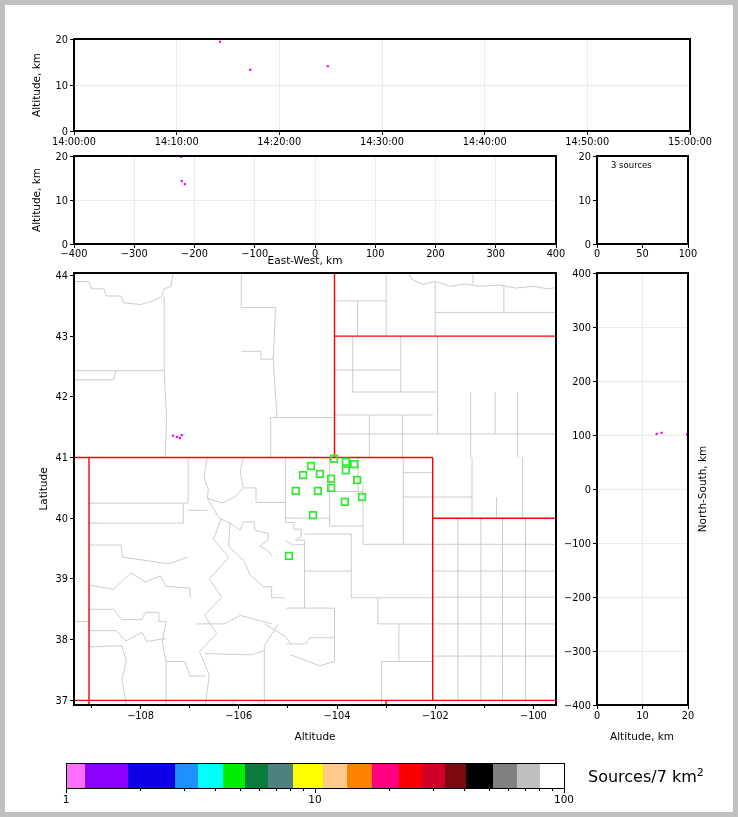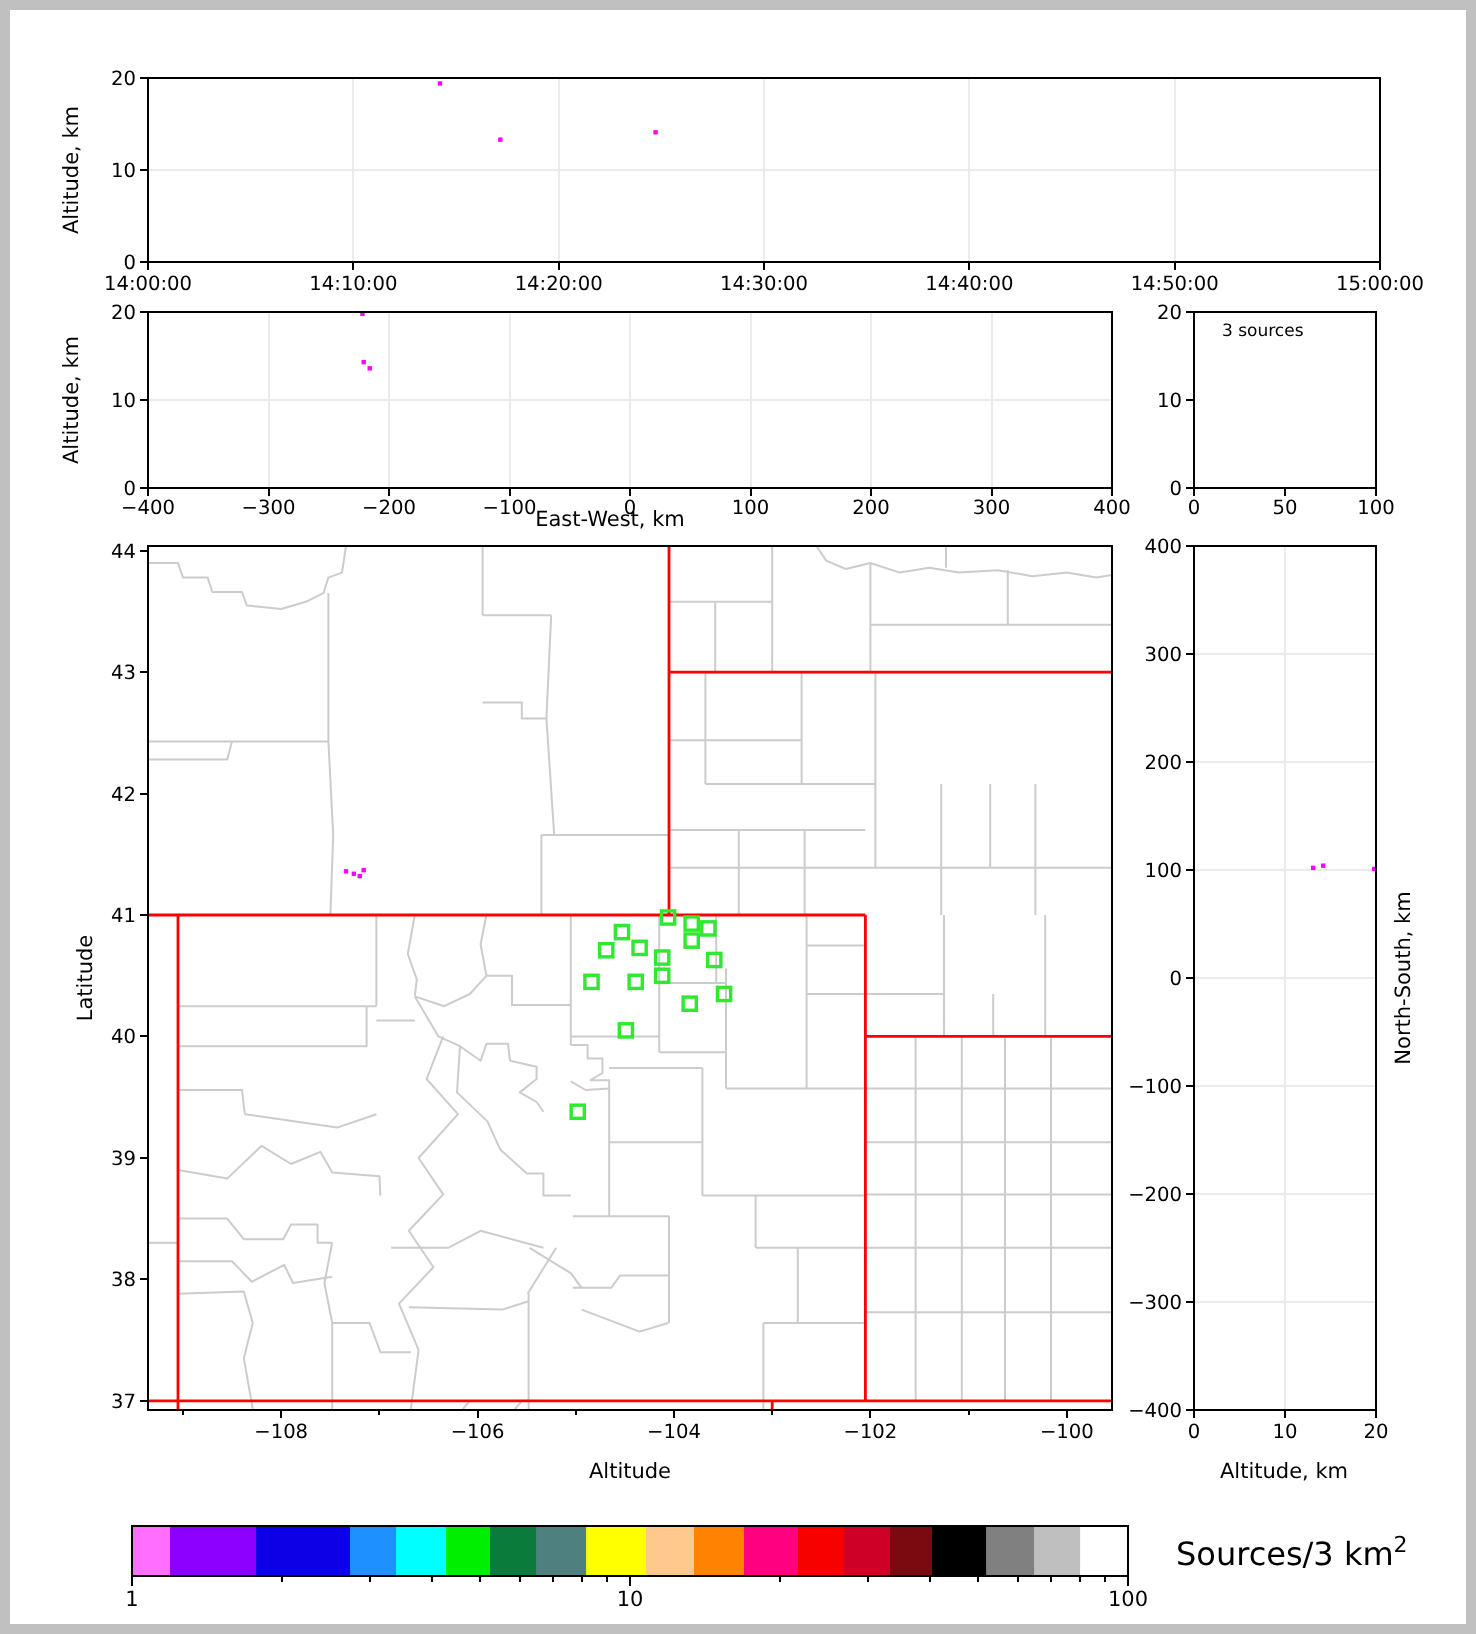--- a/index.html
+++ b/index.html
@@ -359,16 +359,16 @@
 
 
   <div class="lbl ax rotl" style="left:36px;top:85px;">Altitude, km</div>
   <div class="lbl ax rotl" style="left:36px;top:200px;">Altitude, km</div>
   <div class="lbl ax center" style="left:305px;top:260px;">East-West, km</div>
   <div class="lbl ax rotl" style="left:43px;top:489px;">Latitude</div>
   <div class="lbl ax center" style="left:315px;top:736px;">Altitude</div>
   <div class="lbl ax rotl" style="left:702px;top:489px;">North-South, km</div>
   <div class="lbl ax center" style="left:642px;top:736px;">Altitude, km</div>
 
-  <div class="lbl cb" style="left:588px;top:766px;"><span>Sources/3 km</span><sup>2</sup></div>
+  <div class="lbl cb" style="left:588px;top:766px;"><span>Sources/7 km</span><sup>2</sup></div>
 
   <div class="frame"></div>
 </div>
 
 </body></html>

